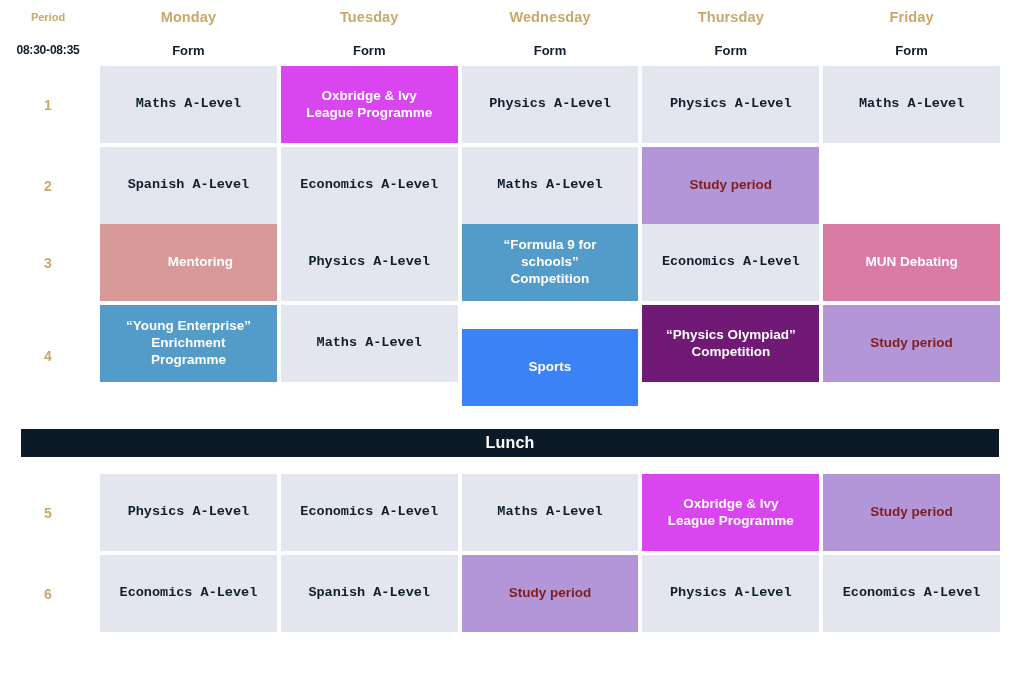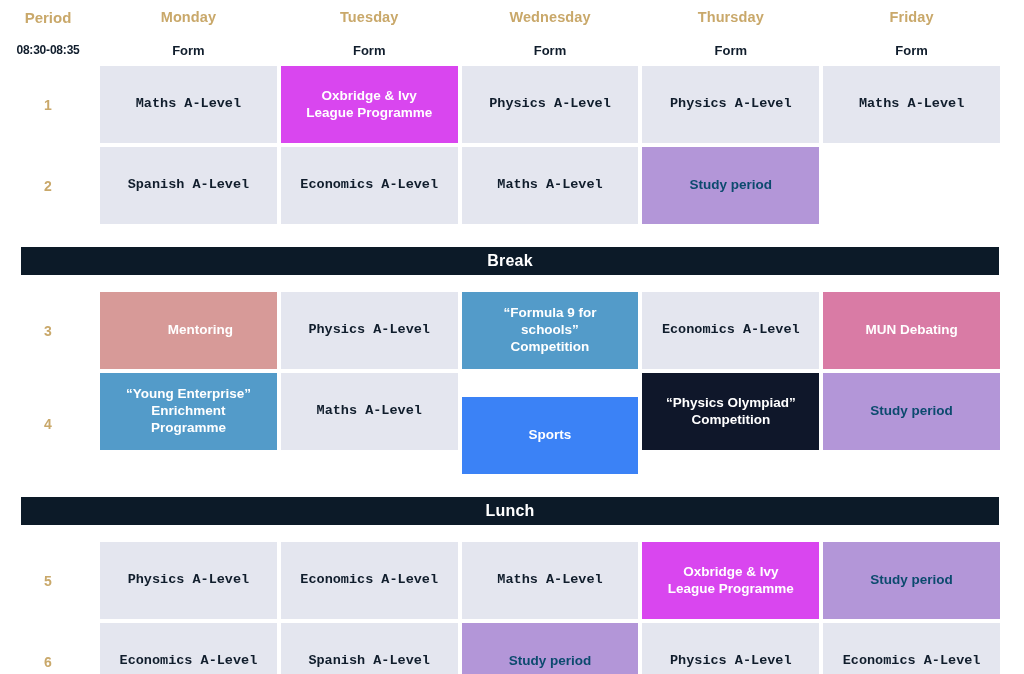--- a/index.html
+++ b/index.html
@@ -37,21 +37,21 @@
   .header-days .day-name {
     text-align: center;
     color: #c9a86a;
     font-size: 14.5px;
     font-weight: 600;
     letter-spacing: .1px;
   }
   .header-days .period-label {
     text-align: center;
     color: #c9a86a;
-    font-size: 15px;
+    font-size: 11px;
     font-weight: 600;
   }
 
   .header-form {
     height: 32px;
     align-items: center;
   }
   .header-form .form-cell {
     text-align: center;
     color: #101d2c;
@@ -91,26 +91,26 @@
     padding: 2px 8px;
     white-space: pre-line;
   }
 
   .row-gap { height: 4px; }
 
   
   .c-lesson  { background: #e4e6ef; color: #101d2c; font-family: Liberation Mono, monospace; }
   .c-grey    { background: #cdcfce; color: #101d2c; }
   .c-gold    { background: #d946ef; color: #ffffff; font-weight: 600; }
-  .c-purple  { background: #b396d8; color: #0c4a6e; font-weight: 600; }
+  .c-purple  { background: #b396d8; color: #7f1d1d; font-weight: 600; }
   .c-rose    { background: #d79a98; color: #ffffff; font-weight: 600; padding-left: 32px; }
   .c-blue    { background: #539bc9; color: #ffffff; font-weight: 600; }
   .c-pink    { background: #d97ba5; color: #ffffff; font-weight: 600; }
   .c-yellow  { background: #3b82f6; color: #ffffff; font-weight: 600; margin-top: 24px; }
-  .c-teal    { background: #0f172a; color: #ffffff; font-weight: 600; }
+  .c-teal    { background: #701a75; color: #ffffff; font-weight: 600; }
 
   
   .bar {
     height: 28px;
     width: 978px;
     margin-left: 21px;
     background: #0c1a28;
     color: #ffffff;
     display: flex;
     align-items: center;
@@ -157,23 +157,20 @@
   <div class="row-gap"></div>
 
   <div class="grid-row lesson-row">
     <div class="period-num">2</div>
     <div class="cell c-lesson">Spanish A-Level</div>
     <div class="cell c-lesson">Economics A-Level</div>
     <div class="cell c-lesson">Maths A-Level</div>
     <div class="cell c-purple">Study period</div>
   </div>
 
-  <div class="bar-wrap-top">
-    <div class="bar">Break</div>
-  </div>
 
   <div class="grid-row lesson-row">
     <div class="period-num">3</div>
     <div class="cell c-rose">Mentoring</div>
     <div class="cell c-lesson">Physics A-Level</div>
     <div class="cell c-blue">“Formula 9 for
 schools”
 Competition</div>
     <div class="cell c-lesson">Economics A-Level</div>
     <div class="cell c-pink">MUN Debating</div>

